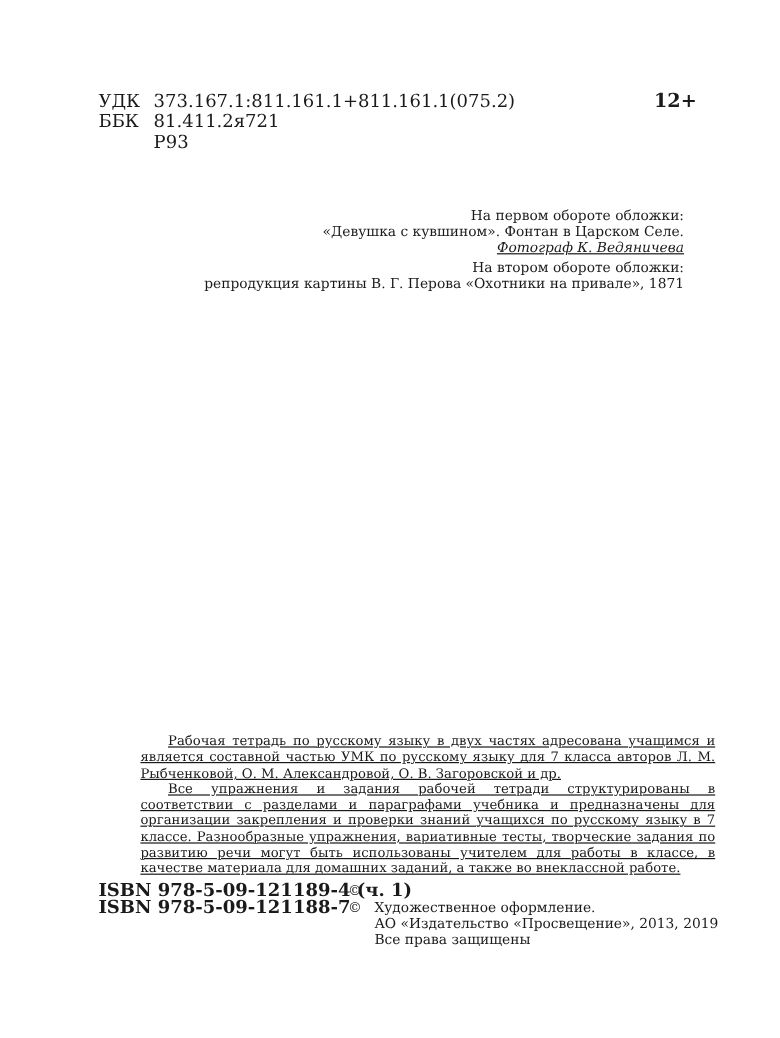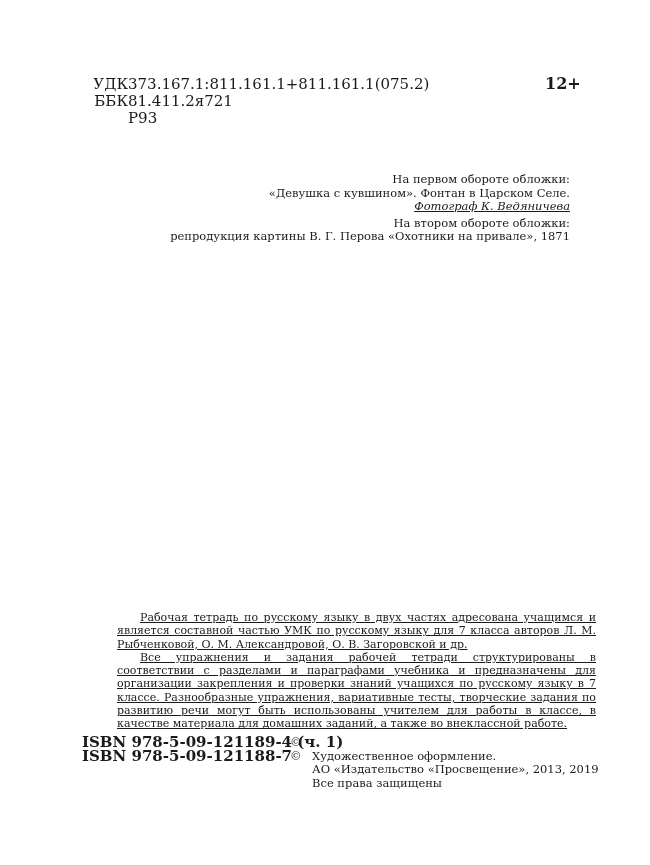--- a/index.html
+++ b/index.html
@@ -3,21 +3,21 @@
 <meta charset="utf-8">
 <style>
   html, body { margin: 0; padding: 0; }
   body {
     width: 650px; height: 865px; background: #ffffff; position: relative;
     font-family: "DejaVu Serif", "Liberation Serif", serif; color: #1a1a1a;
     overflow: hidden;
   }
   .abs { position: absolute; }
   .classif { left: 82px; top: 76px; font-size: 15px; line-height: 17px; }
-  .classif .row { display: flex; text-align: right; }
+  .classif .row { display: flex; }
   .classif .k { width: 46px; }
   .age { left: 545px; top: 74px; font-size: 16px; font-weight: bold; font-family: "DejaVu Serif", serif; }
   .cover { left: 100px; width: 470px; top: 173px; text-align: right; font-size: 11.5px; line-height: 13.5px; }
   .cover .it { font-style: italic; text-decoration: underline; }
   .cover .gap { margin-top: 3px; }
   .annot { left: 117px; top: 611px; width: 479px; font-size: 11px; line-height: 13.3px; text-align: justify; }
   .annot p { margin: 0; text-indent: 23px; text-decoration: underline; }
   .isbn { left: 82px; top: 736px; font-size: 15px; line-height: 13.5px; font-weight: bold; }
   .copy { left: 290px; top: 736px; font-size: 11.5px; line-height: 13.5px; }
   .copy .row { display: flex; }

